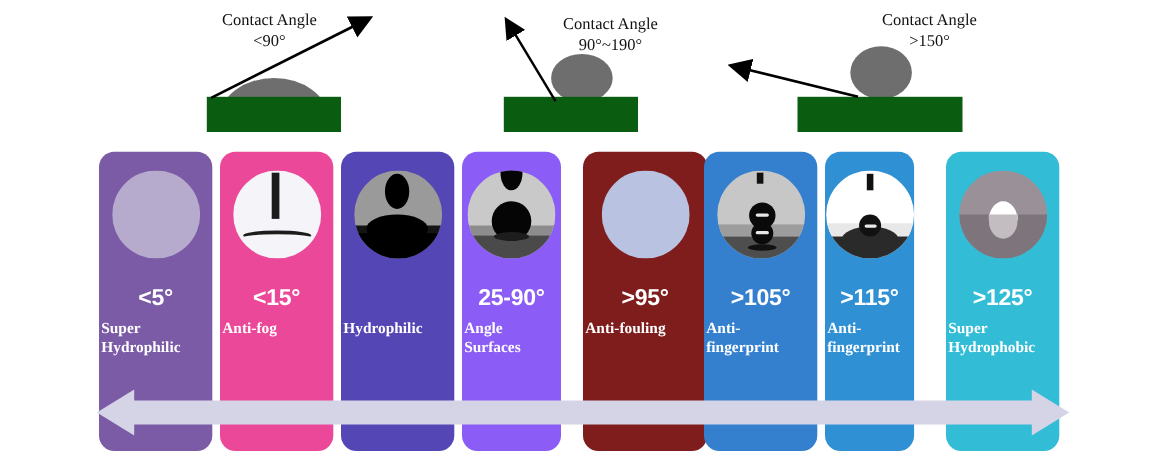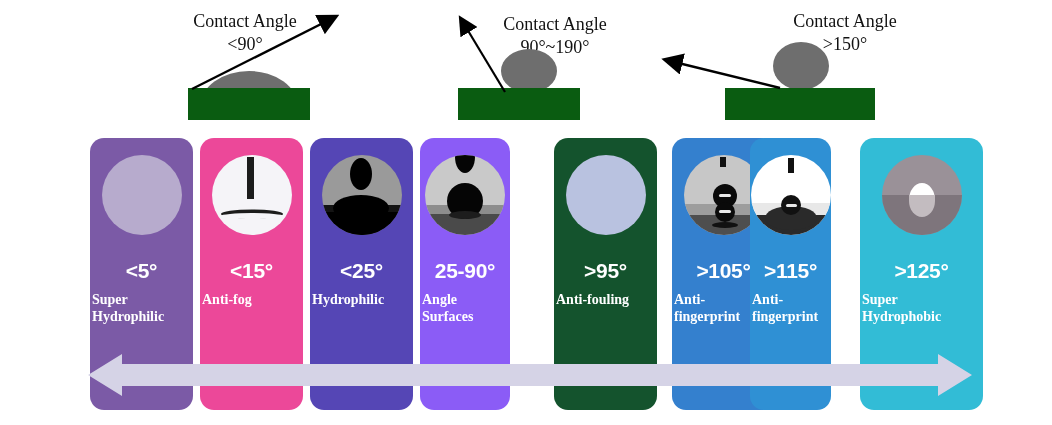--- a/index.html
+++ b/index.html
@@ -25,21 +25,21 @@
   }
   .diagram {
     position: absolute;
     top: 0;
     height: 130px;
   }
   .diag-caption {
     position: absolute;
     text-align: center;
     font-family: "Liberation Serif", serif;
-    font-size: 18px;
+    font-size: 15px;
     color: #111111;
     line-height: 1.25;
     white-space: nowrap;
   }
   .diag-caption .cap-line2 { display: block; text-align: center; }
   .substrate {
     position: absolute;
     background: #0a5c11;
   }
   .droplet {
@@ -228,47 +228,46 @@
     <div class="card" style="left: 220px; width: 103px; background: rgb(85, 70, 181);">
       <div class="thumb">
         <svg viewBox="0 0 80 80">
           <rect width="80" height="80" fill="#9a9a9a"></rect>
        <ellipse cx="39" cy="19" rx="11" ry="16" fill="#000000"></ellipse>
        <rect x="0" y="50" width="80" height="30" fill="#141414"></rect>
        <ellipse cx="39" cy="53" rx="28" ry="13" fill="#000000"></ellipse>
        <rect x="0" y="57" width="80" height="23" fill="#000000"></rect>
         </svg>
       </div>
-      <div class="card-angle">&lt;25°</div>
       <div class="card-label">Hydrophilic</div>
     </div>
     <div class="card" style="left: 330px; width: 90px; background: #8b5cf6;">
       <div class="thumb">
         <svg viewBox="0 0 80 80">
           <rect width="80" height="80" fill="#c9c9c9"></rect>
        <ellipse cx="40" cy="2" rx="10" ry="16" fill="#050505"></ellipse>
        <rect x="0" y="50" width="80" height="9" fill="#8d8d8d"></rect>
        <rect x="0" y="59" width="80" height="21" fill="#4a4a4a"></rect>
        <circle cx="40" cy="46" r="18" fill="#050505"></circle>
        <ellipse cx="40" cy="60" rx="16" ry="4" fill="#1d1d1d"></ellipse>
         </svg>
       </div>
       <div class="card-angle">25-90°</div>
       <div class="card-label">Angle Surfaces</div>
     </div>
-    <div class="card" style="left: 464px; width: 103px; background: #14532d;">
+    <div class="card" style="left: 440px; width: 103px; background: #7f1d1d; padding-left: 10px;">
       <div class="thumb">
         <svg viewBox="0 0 80 80">
           <rect width="80" height="80" fill="#b9c2e0"></rect>
         </svg>
       </div>
       <div class="card-angle">&gt;95°</div>
       <div class="card-label">Anti-fouling</div>
     </div>
-    <div class="card" style="left: 550px; width: 103px; background: rgb(52, 128, 206); margin-left: 32px;">
+    <div class="card" style="left: 550px; width: 103px; background: rgb(52, 128, 206);">
       <div class="thumb">
         <svg viewBox="0 0 80 80">
           <rect width="80" height="80" fill="#c7c7c7"></rect>
        <rect x="36" y="2" width="6" height="10" fill="#111111"></rect>
        <rect x="0" y="49" width="80" height="11" fill="#9d9d9d"></rect>
        <rect x="0" y="60" width="80" height="20" fill="#4e4e4e"></rect>
        <circle cx="41" cy="41" r="12" fill="#0a0a0a"></circle>
        <circle cx="41" cy="57" r="10" fill="#0a0a0a"></circle>
        <rect x="35" y="39" width="12" height="3" rx="1.5" fill="#e8e8e8"></rect>
        <rect x="35" y="55" width="12" height="3" rx="1.5" fill="#e8e8e8"></rect>
@@ -288,21 +287,21 @@
        <path d="M0,60 H80 V80 H0 Z" fill="#2a2a2a"></path>
        <ellipse cx="40" cy="63" rx="26" ry="12" fill="#2a2a2a"></ellipse>
        <circle cx="40" cy="50" r="10" fill="#111111"></circle>
        <rect x="35" y="49" width="11" height="3" rx="1.5" fill="#e8e8e8"></rect>
         </svg>
       </div>
       <div class="card-angle">&gt;115°</div>
       <div class="card-label">Anti-
 fingerprint</div>
     </div>
-    <div class="card" style="left: 770px; width: 103px; background: rgb(50, 188, 214); padding-left: 20px;">
+    <div class="card" style="left: 770px; width: 103px; background: rgb(50, 188, 214);">
       <div class="thumb">
         <svg viewBox="0 0 80 80">
           <rect width="80" height="80" fill="#9a9198"></rect>
        <rect x="0" y="40" width="80" height="40" fill="#7e757c"></rect>
        <path d="M27,45 a13,17 0 0 1 26,0 v0 h-26 Z" fill="#ffffff"></path>
        <rect x="27" y="40" width="26" height="5" fill="#ffffff"></rect>
        <path d="M27,40 h26 v6 a13,16 0 0 1 -26,0 Z" fill="#c3bcc0"></path>
         </svg>
       </div>
       <div class="card-angle">&gt;125°</div>

